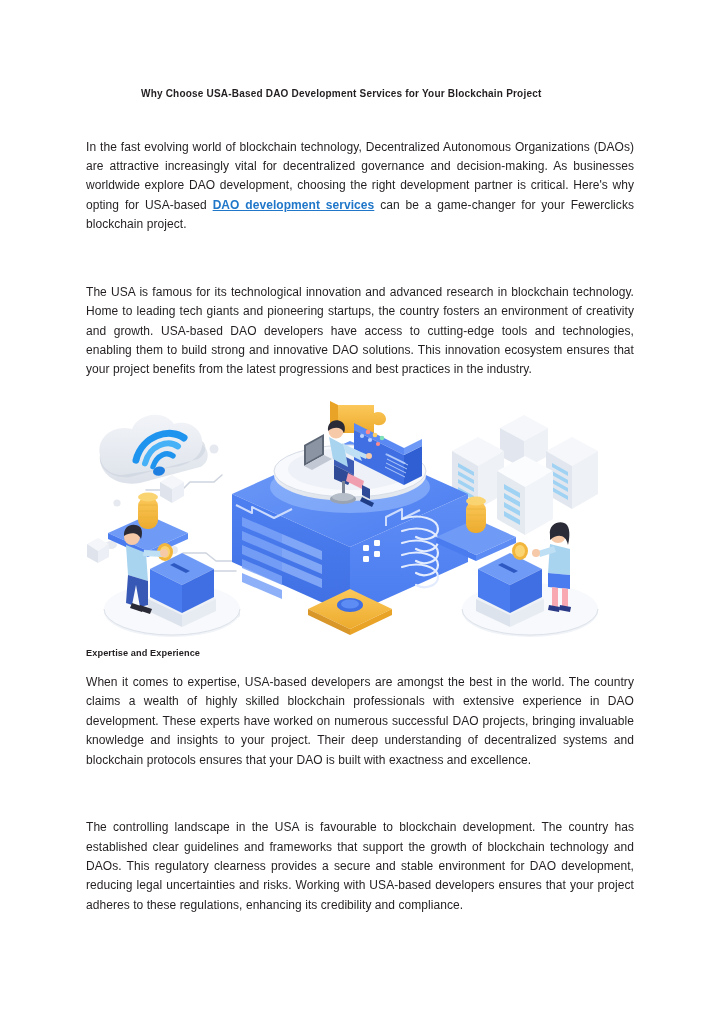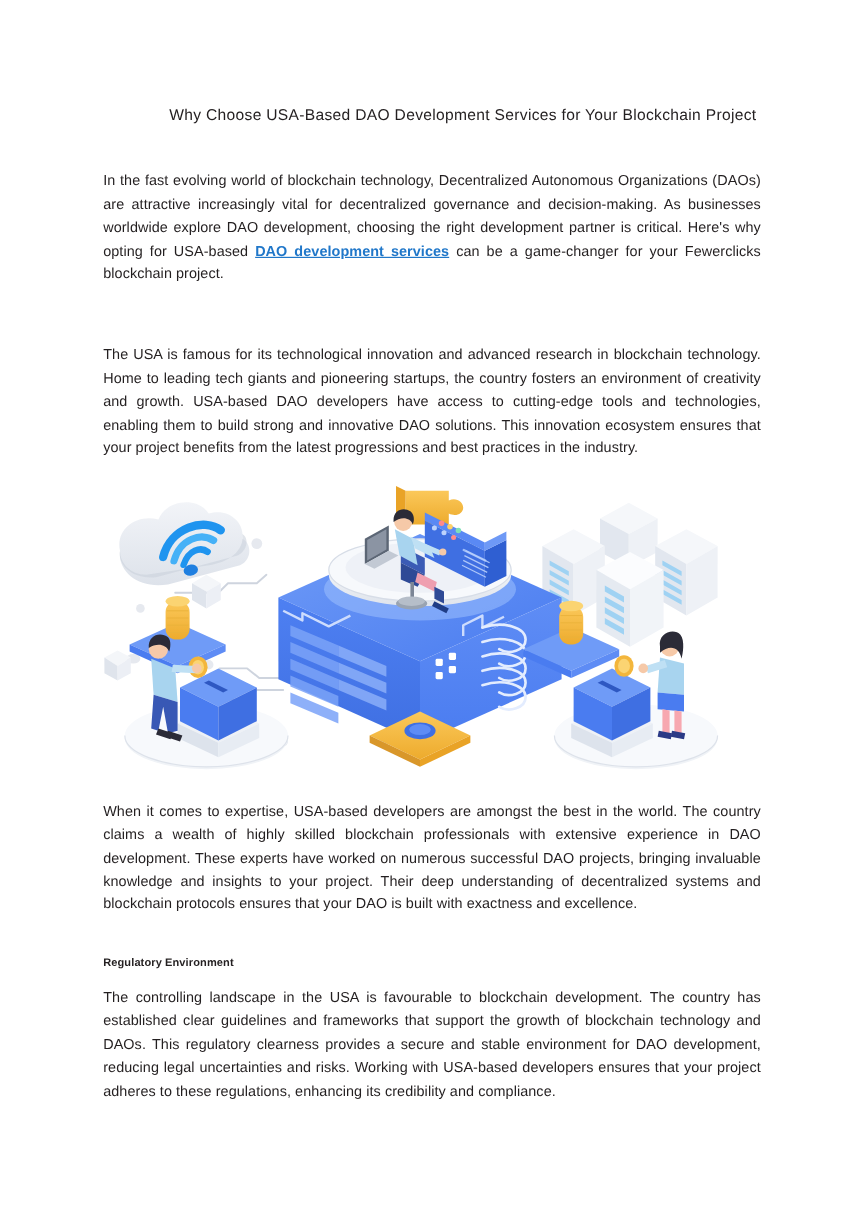--- a/index.html
+++ b/index.html
@@ -22,22 +22,22 @@
     background: #ffffff;
     box-sizing: border-box;
   }
   .content {
     position: absolute;
     left: 86px;
     top: 0;
     width: 548px;
   }
   .doc-title {
-    font-size: 13px;
-    font-weight: normal;
+    font-size: 10px;
+    font-weight: bold;
     letter-spacing: 0.02em;
     color: #231f20;
     margin: 0;
     padding-top: 88px;
     padding-left: 55px;
     line-height: 1.25;
   }
   .para {
     font-size: 12px;
     line-height: 1.62;
@@ -420,27 +420,27 @@
           <path d="M264 196 L306 216 L264 236 L222 216 Z" fill="url(#gGold)"></path>
           <path d="M222 216 L264 236 L264 242 L222 222 Z" fill="#d9972a"></path>
           <path d="M306 216 L264 236 L264 242 L306 222 Z" fill="#e9a326"></path>
           <ellipse cx="264" cy="212" rx="13" ry="7" fill="#3f6fe2"></ellipse>
           <ellipse cx="264" cy="211" rx="9" ry="4.6" fill="#5e8cf5"></ellipse>
         </g>
 
       </svg>
     </div>
 
+    <div class="section-head">Expertise and Experience</div>
 
     <div class="sp-b"></div>
 
     <p class="para">When it comes to expertise, USA-based developers are amongst the best in the world. The country claims a wealth of highly skilled blockchain professionals with extensive experience in DAO development. These experts have worked on numerous successful DAO projects, bringing invaluable knowledge and insights to your project. Their deep understanding of decentralized systems and blockchain protocols ensures that your DAO is built with exactness and excellence.</p>
 
     <div class="sp-a"></div>
 
-    <div class="section-head">Regulatory Environment</div>
 
     <div class="sp-b"></div>
 
     <p class="para">The controlling landscape in the USA is favourable to blockchain development. The country has established clear guidelines and frameworks that support the growth of blockchain technology and DAOs. This regulatory clearness provides a secure and stable environment for DAO development, reducing legal uncertainties and risks. Working with USA-based developers ensures that your project adheres to these regulations, enhancing its credibility and compliance.</p>
 
   </div>
 </div>
 
 </body></html>

